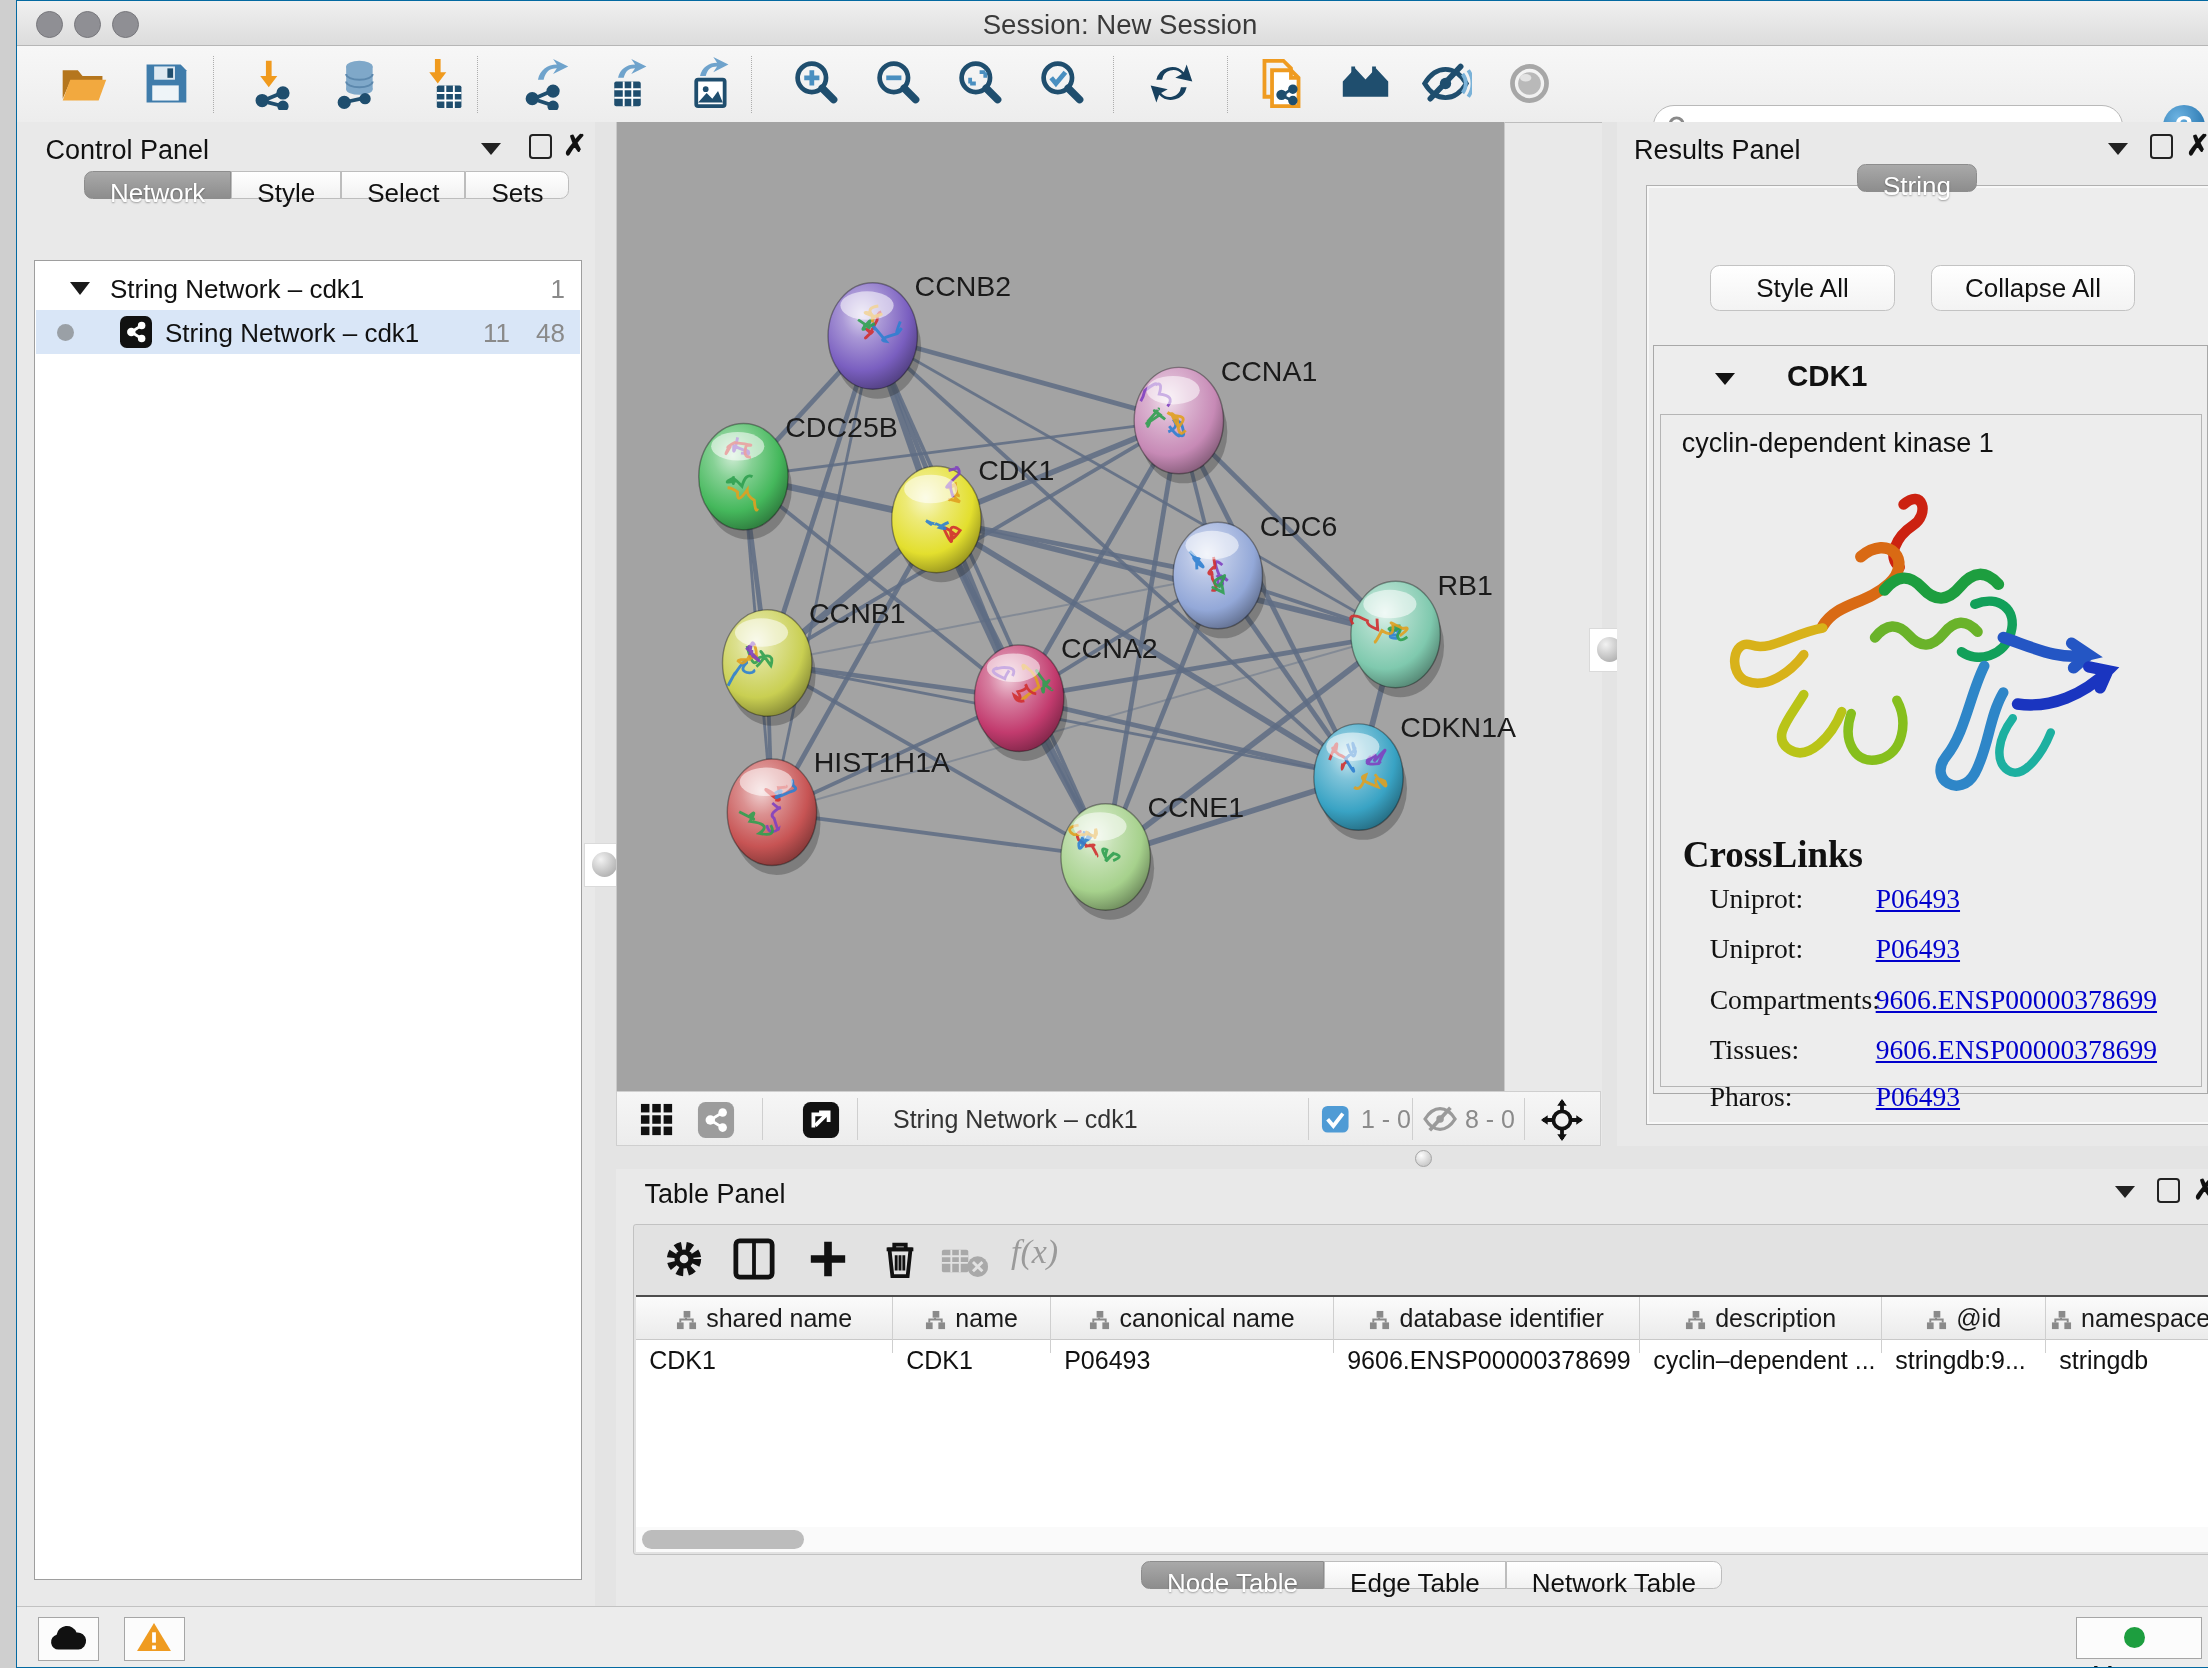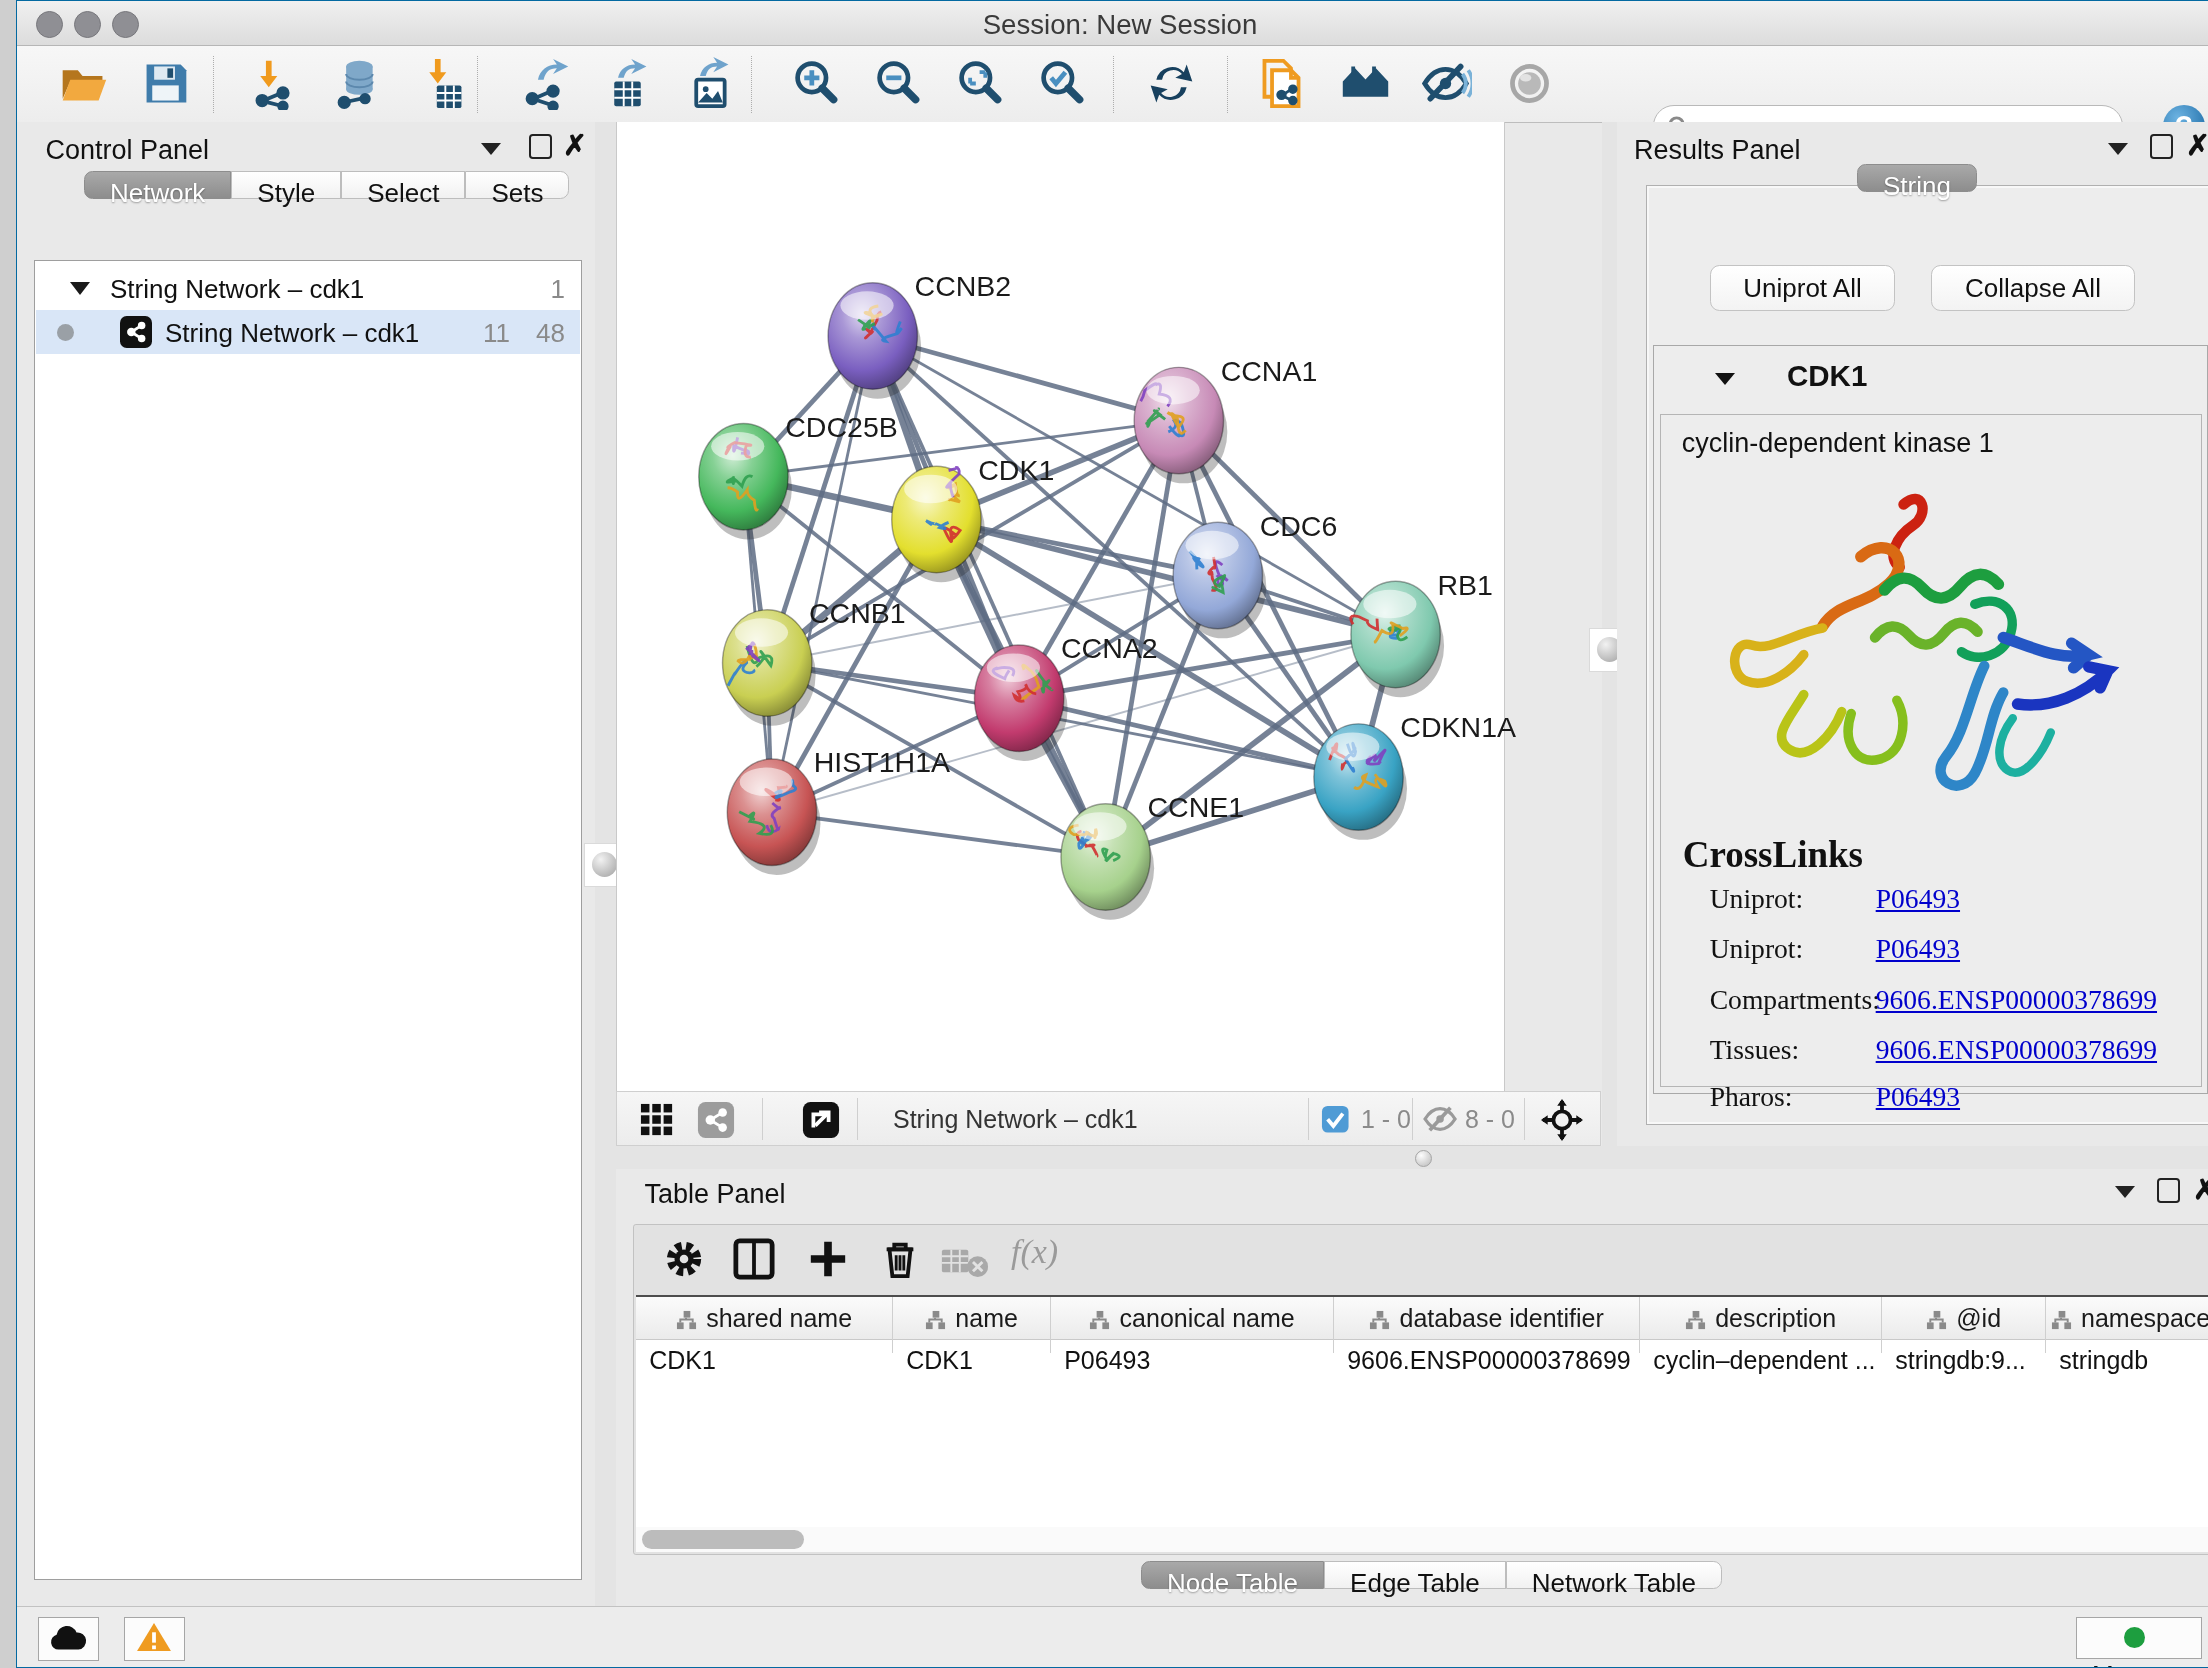--- a/index.html
+++ b/index.html
@@ -44,21 +44,21 @@
      border:1px solid #9e9e9e;box-sizing:border-box;}
   .tree-row{position:absolute;left:1px;width:544px;height:44px;font-size:26px;color:#111;}
   .tree-row .cnt{position:absolute;color:#8a8a8a;}
   .tree-tri{width:0;height:0;border-left:10.5px solid transparent;border-right:10.5px solid transparent;
      border-top:13.3px solid #1a1a1a;position:absolute;top:15px;left:34px;}
   .sel-row{background:#d9e6f7;}
   .gray-dot{position:absolute;left:21px;top:14.3px;width:17px;height:17px;border-radius:50%;background:#9aa0a6;}
   .share-badge{position:absolute;left:84px;top:5.7px;width:32px;height:32px;border-radius:6.7px;background:#111;}
   .selbar{position:absolute;left:17px;top:95px;width:548px;height:38px;font-size:25px;color:#222;}
   
-  .netview{position:absolute;left:599px;top:121px;width:889px;height:969px;background:#ffffff;
+  .netview{position:absolute;left:599px;top:121px;width:889px;height:969px;background:#a3a3a3;
      border-left:1px solid #c9c9c9;border-right:1px solid #c9c9c9;box-sizing:border-box;}
   .netbar{position:absolute;left:599px;top:1090px;width:985px;height:55px;
      background:linear-gradient(#f6f6f6,#ececec);border:1px solid #cfcfcf;box-sizing:border-box;font-size:25px;color:#333;}
   .netbar .vsep{position:absolute;top:5.7px;height:42px;border-left:1px solid #cfcfcf;}
   .netbar .gray-num{color:#8a8a8a;position:absolute;top:13.3px;}
   .hsplit{position:absolute;left:599px;top:1145px;width:1609px;height:23px;background:#e4e4e4;}
   .hsplit .dot{position:absolute;left:799px;top:3.8px;width:15px;height:15px;border-radius:50%;
      background:radial-gradient(circle at 35% 30%,#fdfdfd,#b9b9b9);border:1px solid #a5a5a5;}
   .vsplit-l{position:absolute;left:578px;top:121px;width:21px;height:1485px;background:#e4e4e4;}
   .vsplit-r{position:absolute;left:1585px;top:121px;width:15px;height:1024px;background:#e4e4e4;}
@@ -612,21 +612,21 @@
     <div class="panel-title" style="left:17px;top:13.3px">Results Panel</div>
     <div class="hdr-arrow" style="left:491px;top:21px"></div>
     <div class="hdr-float" style="left:533px;top:12.4px"></div>
     <div class="hdr-close" style="left:569px;top:12.4px">✗</div>
 
     <div class="res-box"></div>
     <div style="position:absolute;left:240px;top:42px">
       <span class="seg sel only">String</span>
     </div>
 
-    <div class="btn" style="left:93px;top:143px;width:185px">Uniprot All</div>
+    <div class="btn" style="left:93px;top:143px;width:185px">Style All</div>
     <div class="btn" style="left:314px;top:143px;width:204px">Collapse All</div>
 
     <div class="sect">
       <div class="hdr-arrow" style="left:61px;top:27px;border-top-color:#111"></div>
       <div style="position:absolute;left:133px;top:13.3px;font-size:29.5px;font-weight:bold;color:#111">CDK1</div>
 
       <div class="sect-inner">
         <div style="position:absolute;left:21px;top:13.3px;font-size:27px;color:#111">cyclin-dependent kinase 1</div>
 
         <svg width="447" height="361" viewBox="0 0 470 380" style="position:absolute;left:38px;top:61px">

